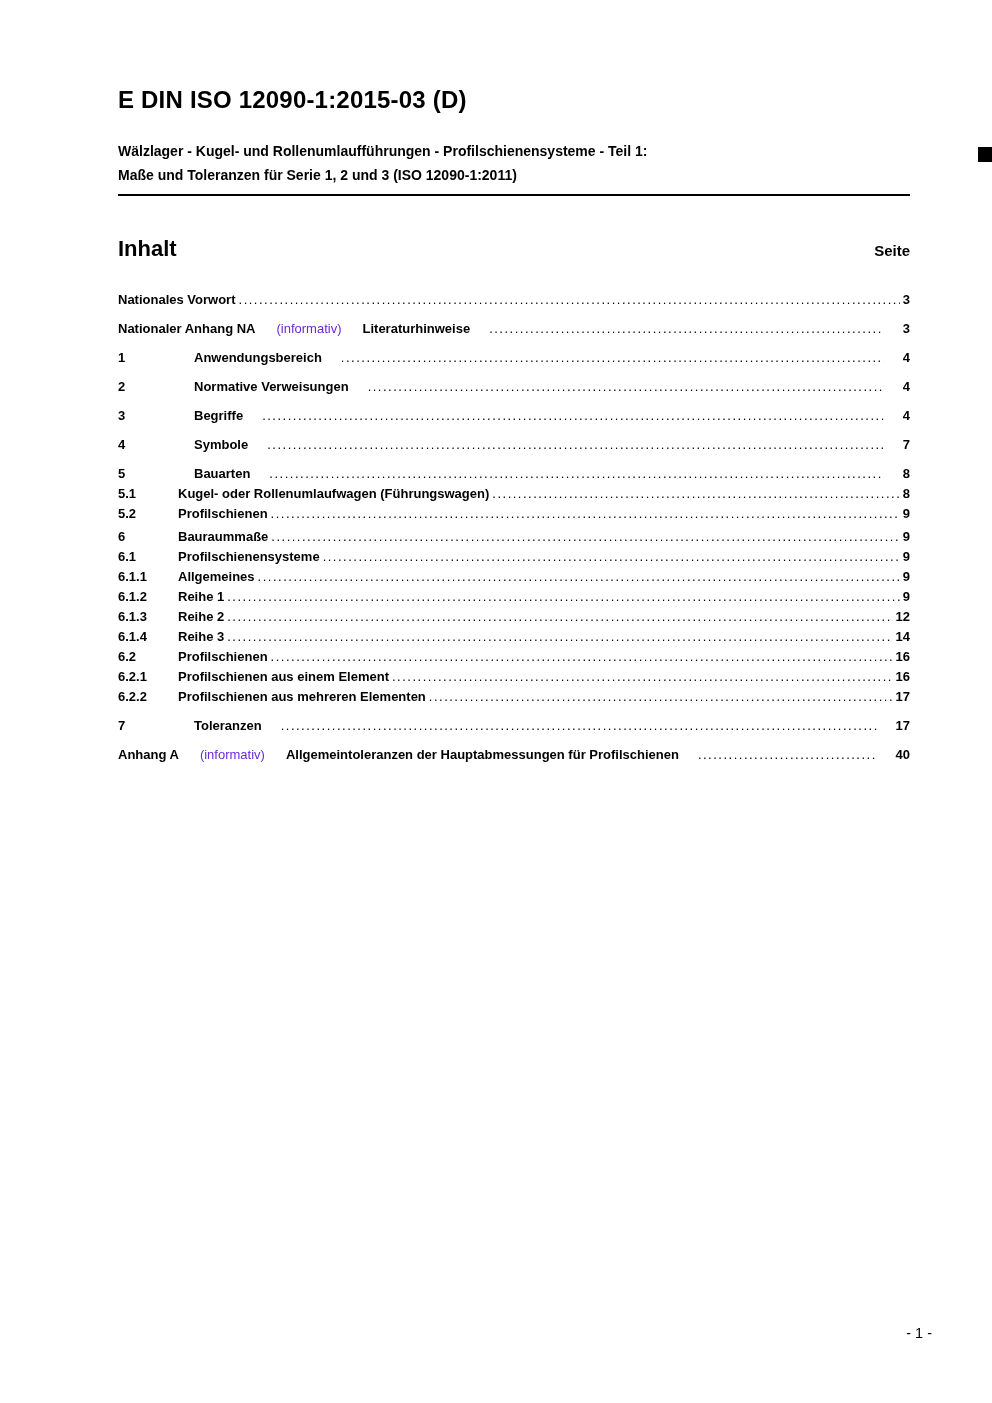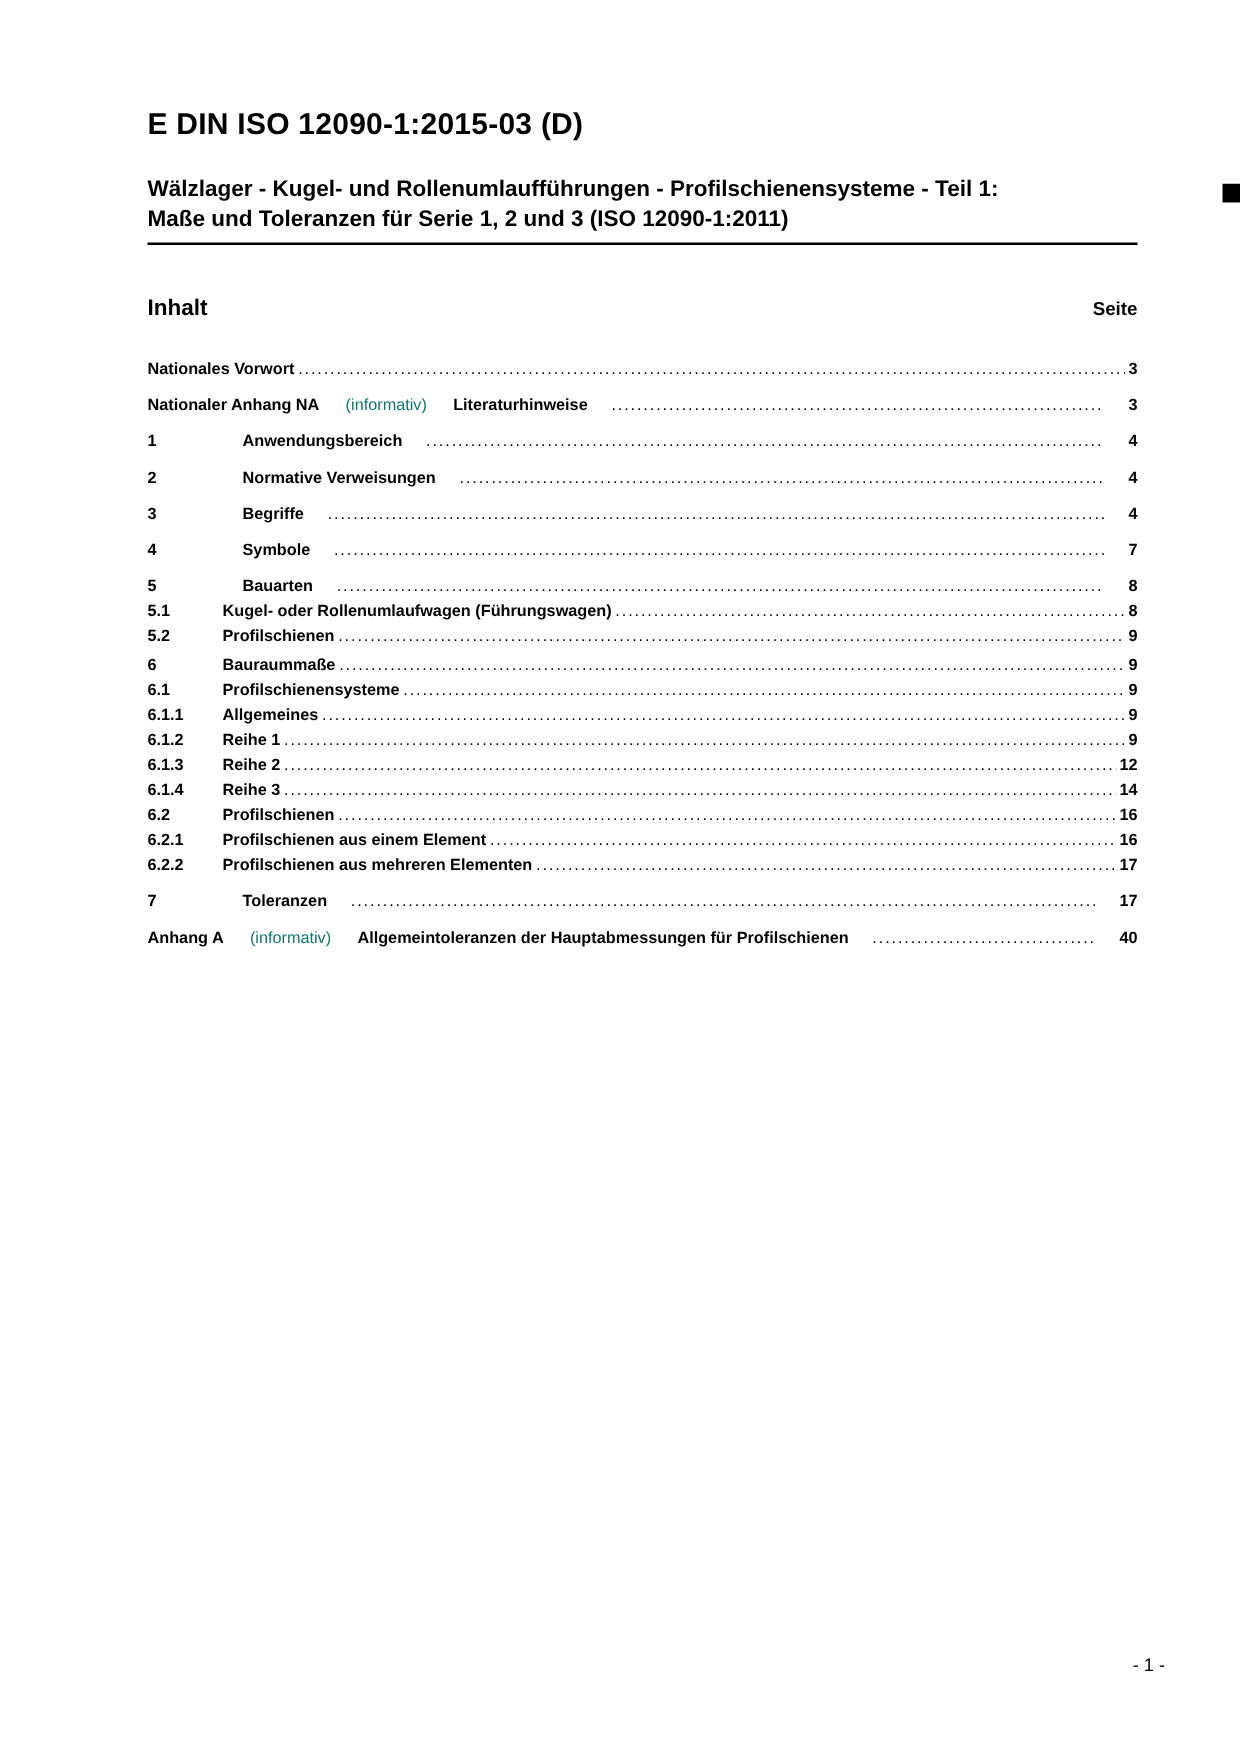--- a/index.html
+++ b/index.html
@@ -22,53 +22,53 @@
     font-size: 24px;
     font-weight: bold;
     letter-spacing: 0.2px;
   }
   .release {
     margin-top: 4px;
     font-size: 15px;
   }
   .title-block {
     margin-top: 25px;
-    font-size: 18px;
+    font-size: 14px;
     font-weight: bold;
     line-height: 24px;
   }
   .head-rule {
     margin-top: 7px;
     border-top: 2.5px solid #000000;
   }
 
   .inhalt-row {
     margin-top: 40px;
     display: flex;
     justify-content: space-between;
     align-items: baseline;
   }
-  .inhalt-heading { font-size: 18px; font-weight: bold; }
+  .inhalt-heading { font-size: 22px; font-weight: bold; }
   .seite-label { font-size: 15px; font-weight: bold; }
 
   .toc { margin-top: 28px; }
   .toc-row {
     display: flex;
     align-items: center;
     font-size: 13px;
     font-weight: bold;
     line-height: 20px;
   }
   .toc-row.gap-lg { margin-top: 9px; gap: 16px; }
   .toc-row.gap-sm { margin-top: 3px; }
   .toc-num { flex: none; width: 60px; }
   .toc-label { white-space: nowrap; }
   .toc-info {
     font-weight: normal;
-    color: #0f766e;
+    color: #6d28d9;
     margin: 0 5px;
     white-space: nowrap;
   }
   .toc-dots {
     flex: 1 1 auto;
     overflow: hidden;
     white-space: nowrap;
     font-weight: normal;
     letter-spacing: 1.5px;
     margin: 0 3px;

